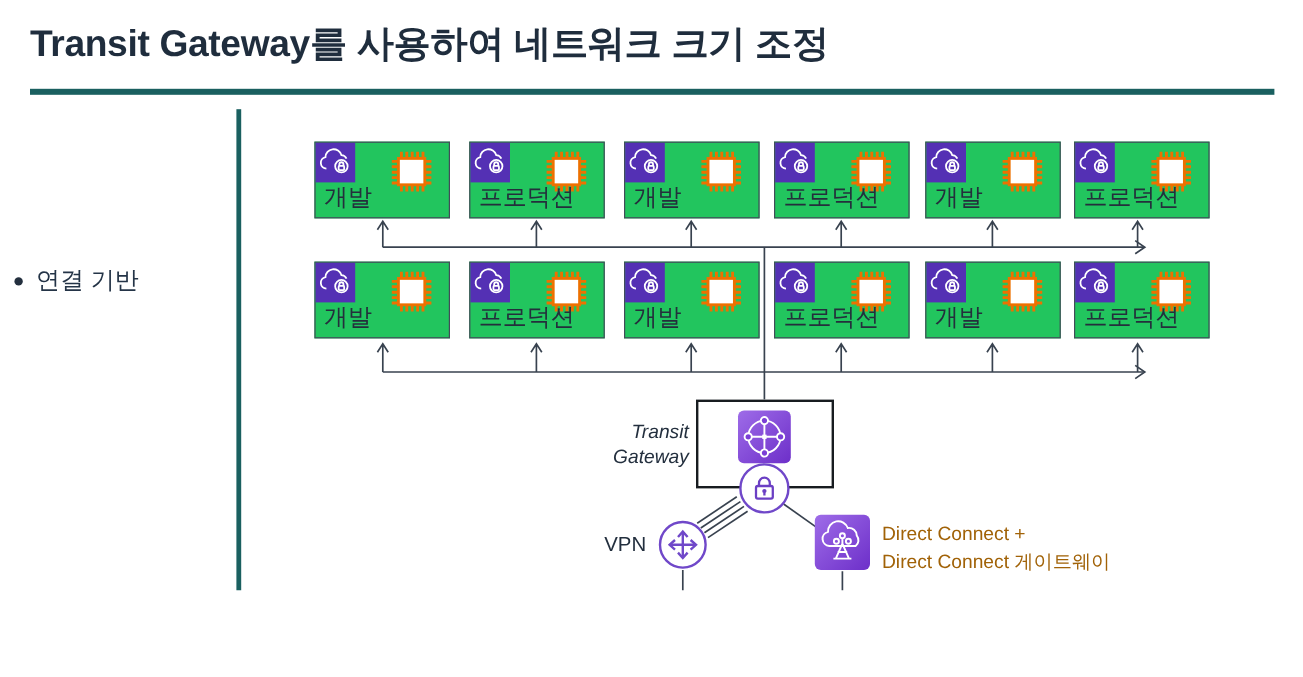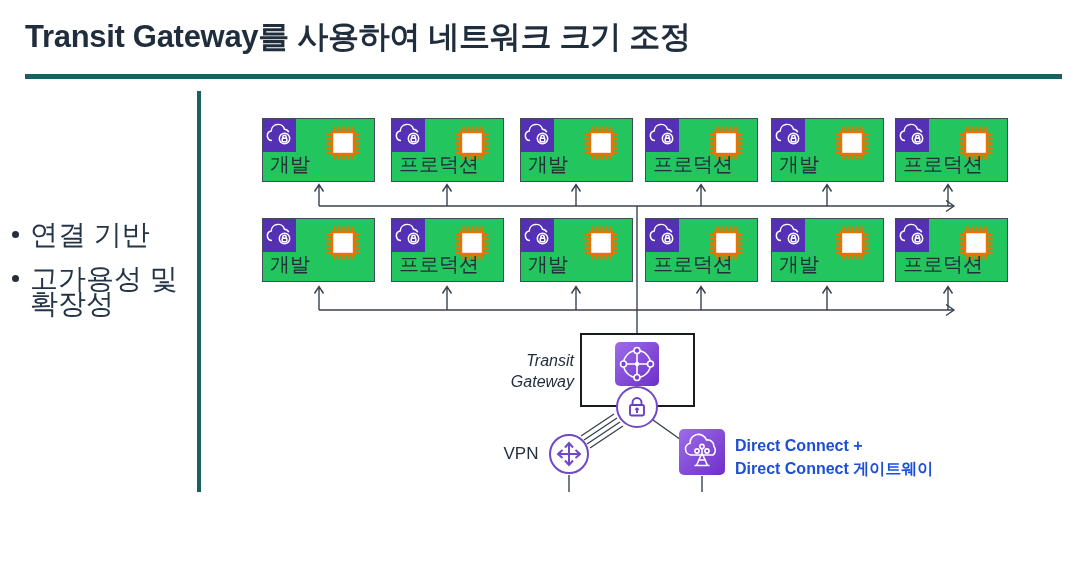--- a/index.html
+++ b/index.html
@@ -21,21 +21,21 @@
   }
   #side-rule {
     position:absolute; left:197px; top:91px; width:4px; height:473px;
     background:#1a6060;
   }
 
   
   #bullets { position:absolute; left:12px; top:222px; width:180px; list-style:none; }
   #bullets li { display:flex; margin-bottom:19px; }
   .dot { width:7px; height:7px; border-radius:50%; background:#232f3e; margin:9px 11px 0 0; flex:none; }
-  .bullet-text { font-size:28px; line-height:25px; color:#243447; white-space:pre-line; }
+  .bullet-text { font-size:20px; line-height:25px; color:#243447; white-space:pre-line; }
 
   
   .vpc-box {
     position:absolute; width:113px; height:64px; background:#22c55e;
     border:1.5px solid #424c59;
   }
   .vpc-badge { position:absolute; left:-0.5px; top:-0.5px; width:33px; height:33px; background:#5430b4; }
   .vpc-badge svg { display:block; }
   .chip { position:absolute; left:60px; top:4px; width:40px; height:40px; }
   .vpc-label { position:absolute; left:7px; bottom:3px; font-size:20px; color:#242f3c; white-space:nowrap; }
@@ -64,45 +64,40 @@
     display:flex; align-items:center; justify-content:center;
   }
   #lock-circle { left:616px; top:386px; width:42px; height:42px; }
   #vpn-circle  { left:549px; top:434px; width:40px; height:40px; }
 
   #vpn-label { position:absolute; left:496px; top:444px; width:50px; text-align:center;
     font-size:17px; color:#232f3e; }
 
   #dc-icon { position:absolute; left:679px; top:429px; width:46px; height:46px; }
   #dc-label { position:absolute; left:735px; top:434px; font-size:16px; line-height:23px;
-    color:#1d4ed8; white-space:pre-line;font-weight:bold; }
+    color:#a16207; white-space:pre-line; }
 
   #building { position:absolute; left:551px; top:496px; width:36px; height:46px; }
   #wan { position:absolute; left:663px; top:493px; width:88px; height:54px; }
   #wan-label { position:absolute; left:663px; top:509px; width:88px; text-align:right;
     font-size:18px; color:#4d7c0f; }
 </style>
 </head>
 <body>
 
 <div id="slide">
 
   <div id="page-title">Transit Gateway를 사용하여 네트워크 크기 조정</div>
   <div id="title-rule"></div>
   <div id="side-rule"></div>
 
   <ul id="bullets">
     <li>
         <span class="dot"></span>
         <span class="bullet-text">연결 기반</span>
-      </li>
-    <li>
-        <span class="dot"></span>
-        <span class="bullet-text">고가용성 및
-확장성</span>
       </li>
   </ul>
 
   <svg id="lines" width="1086" height="564" viewBox="0 0 1086 564">
     <g stroke="#38424f" stroke-width="1.4" fill="none">
 
       <path d="M319,206 H953"></path>
       <path d="M946,200.5 L954,206 L946,211.5"></path>
 
       <path d="M319,310 H953"></path>

